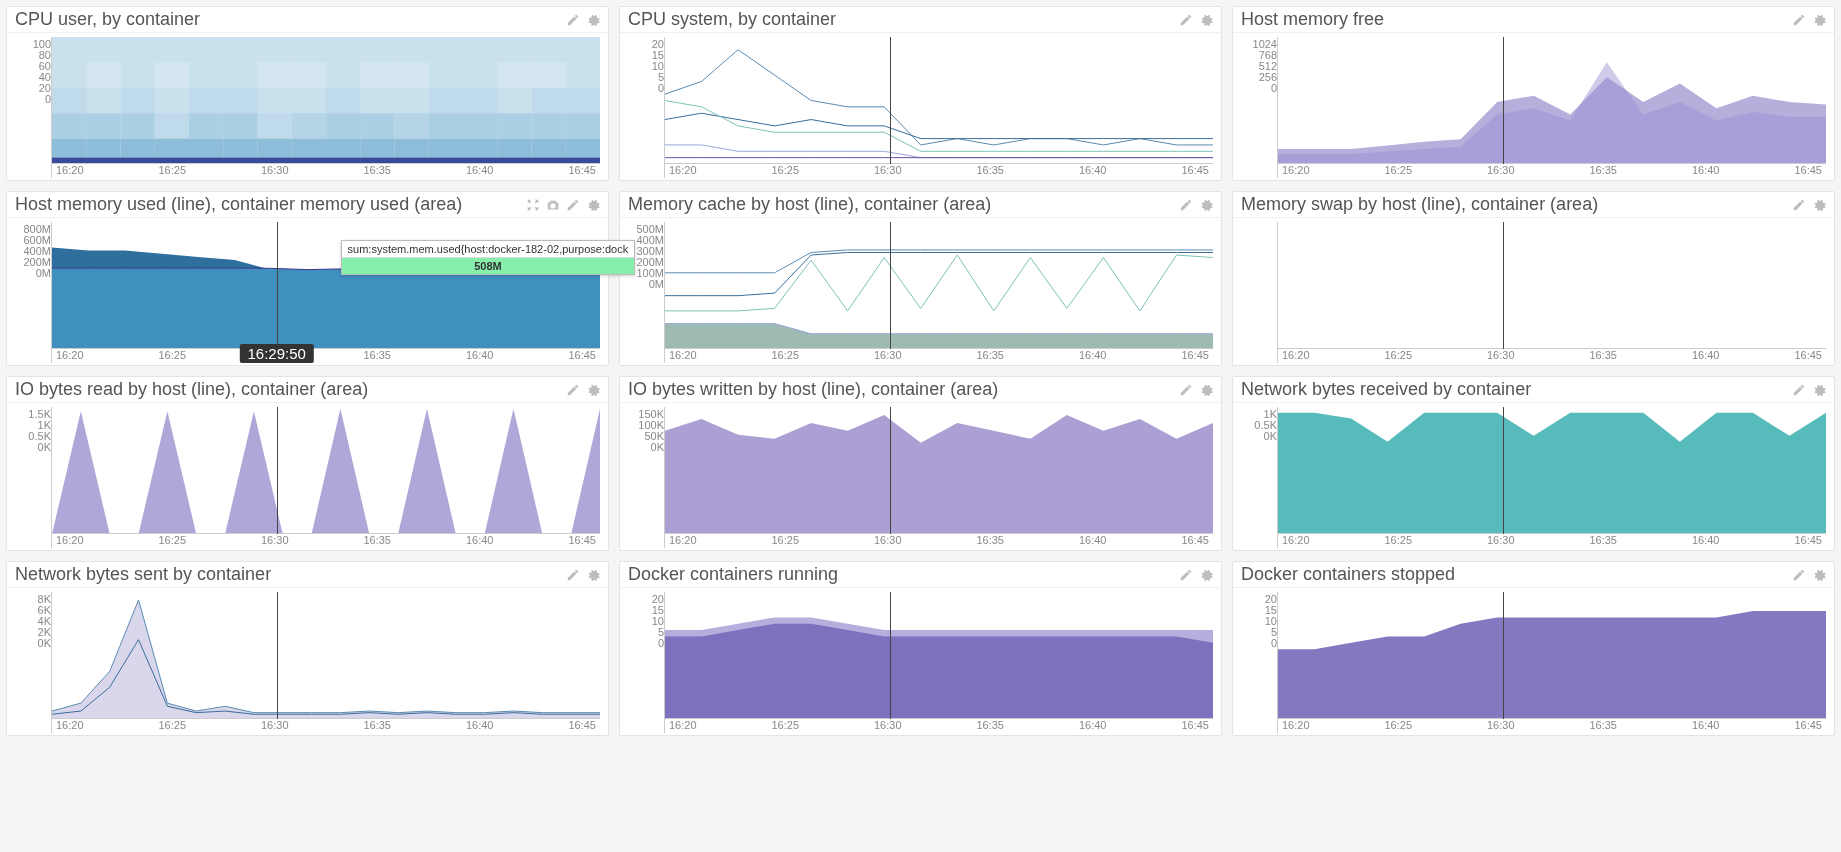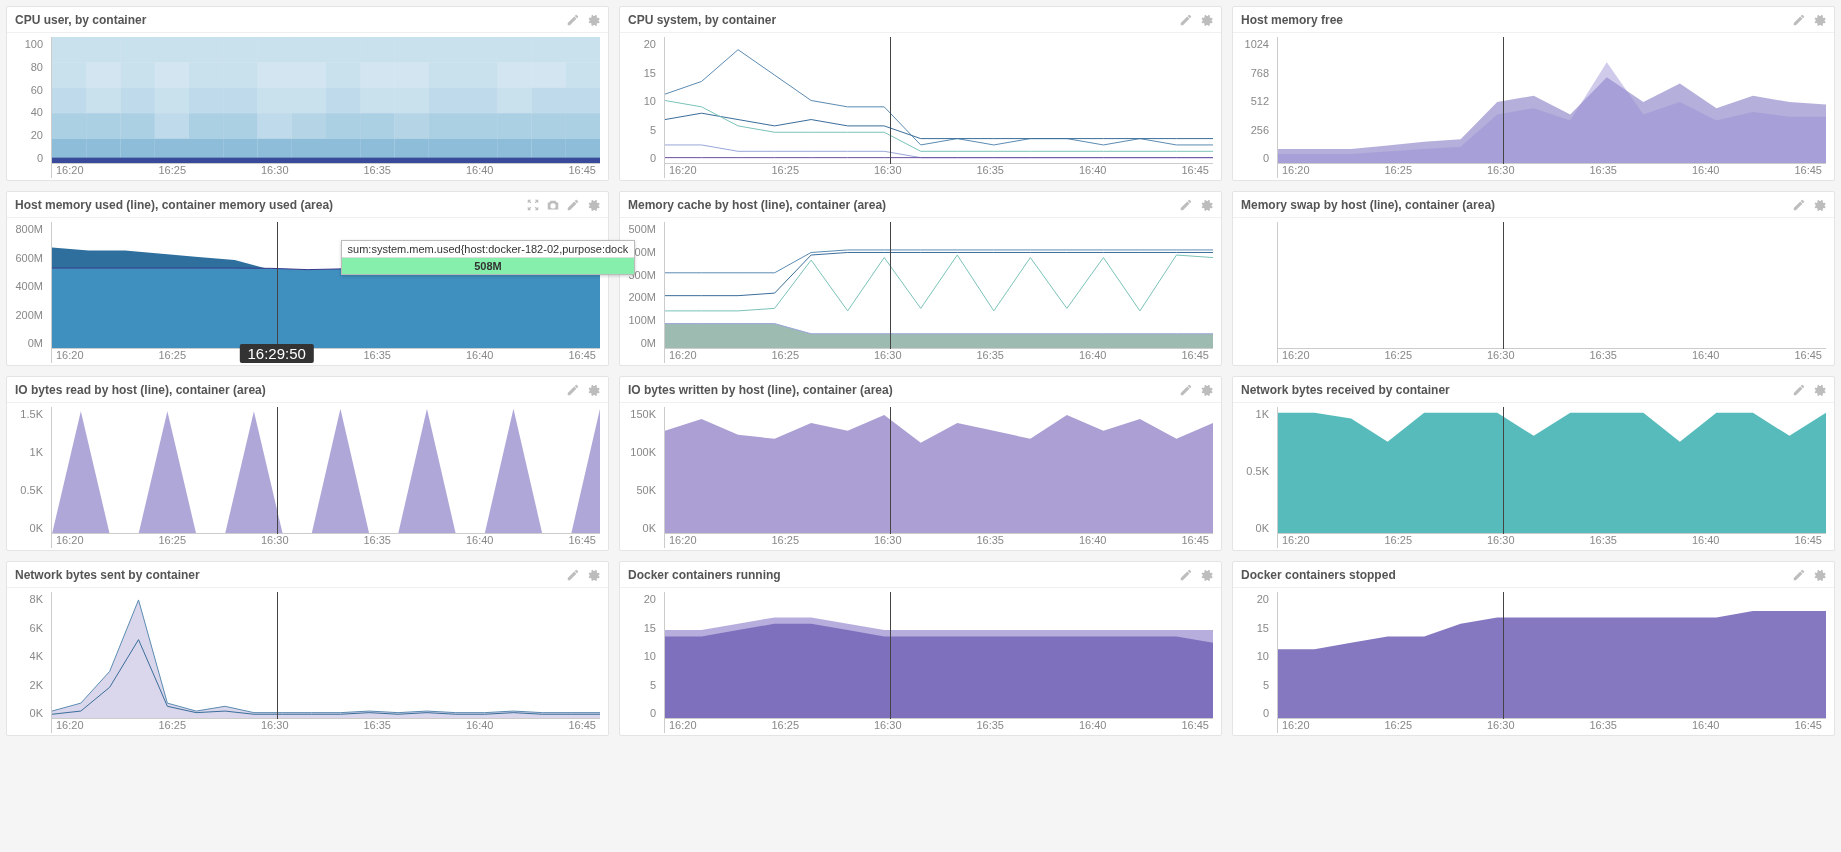--- a/index.html
+++ b/index.html
@@ -26,38 +26,37 @@
   }
   .panel-header {
     display: flex;
     align-items: center;
     justify-content: space-between;
     padding: 4px 8px;
     height: 26px;
     border-bottom: 1px solid #f0f0f0;
     color: #666;
   }
-  .panel-title { font-size: 12px; font-weight: 700; color:#555; }
+  .panel-title { font-size: 18px; font-weight: 400; color:#555; }
   .panel-actions { display: flex; gap: 6px; align-items: center; }
   .panel-actions .icon { width: 14px; height: 14px; opacity: .55; cursor: pointer; }
   .icon svg { width:100%; height:100%; display:block; }
   .panel-body {
     flex: 1;
     display: flex;
     position: relative;
     padding: 4px 8px 2px 4px;
   }
   .yaxis {
     display: flex;
     flex-direction: column;
-    justify-content: space-between;
     font-size: 11px;
     color: #888;
     text-align: right;
-    padding-right: 8px;
+    padding-right: 0;
     width: 40px;
     padding-top:2px;
     padding-bottom:14px;
   }
   .yaxis span { line-height: 1; }
   .plot {
     flex: 1;
     position: relative;
     border-left: 1px solid #ccc;
   }

